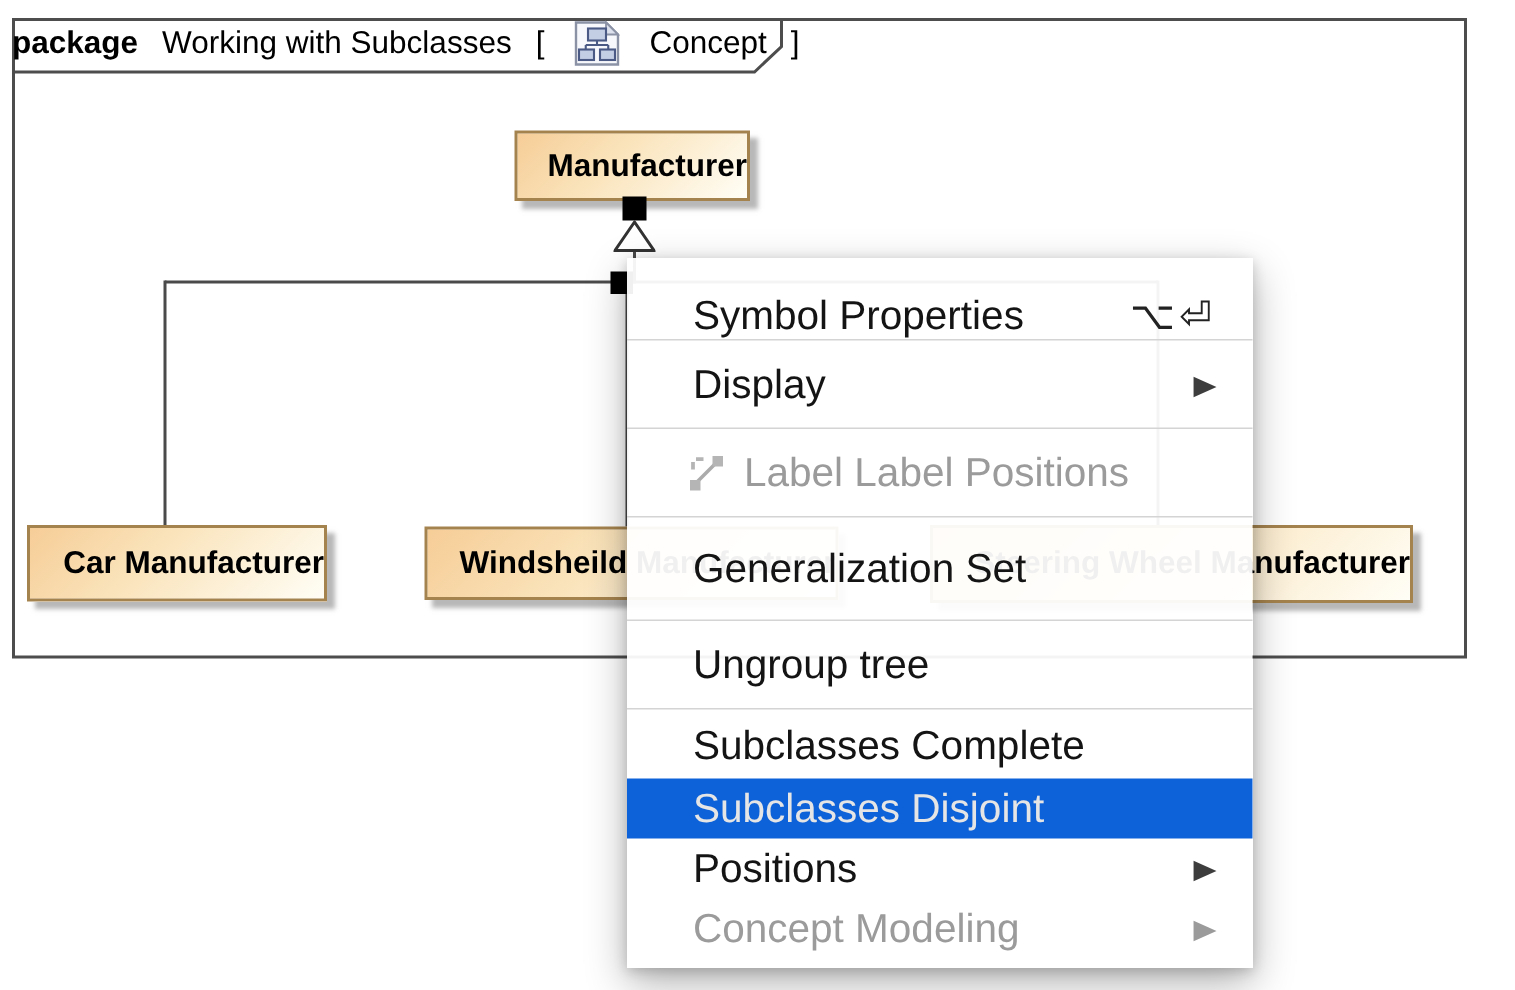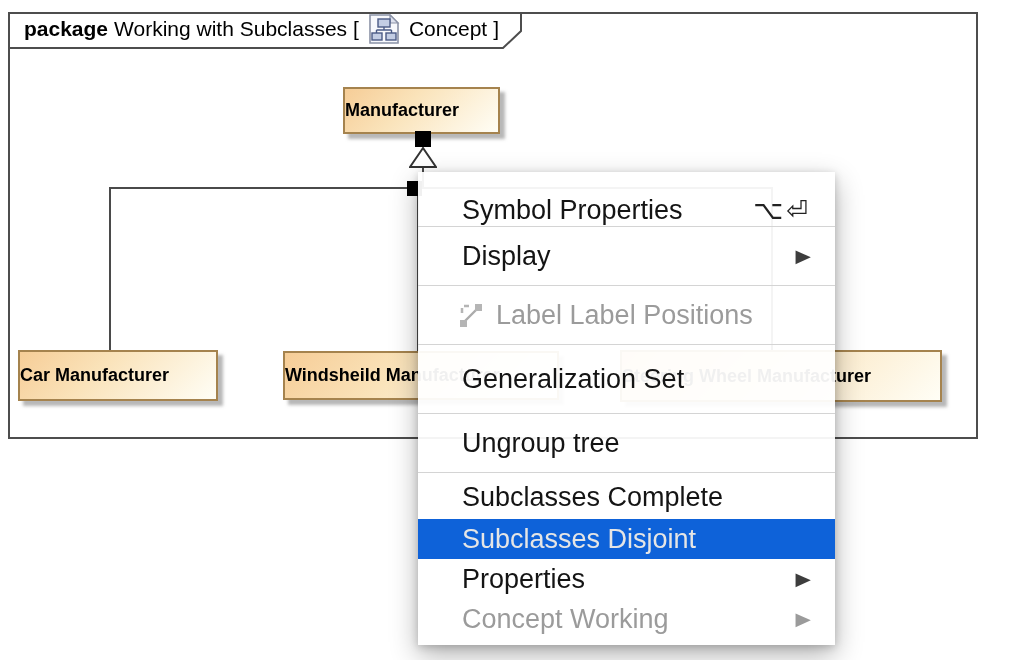--- a/index.html
+++ b/index.html
@@ -9,33 +9,33 @@
     font-family:"Liberation Sans","DejaVu Sans",sans-serif;
   }
   
   .frame{
     position:absolute;left:8px;top:12px;width:966px;height:423px;
     border:2px solid #4d4d4d;background:#ffffff;z-index:1;
   }
   .frame-tab{position:absolute;left:8px;top:12px;z-index:3;}
   .frame-tab-text{
     position:absolute;left:8px;top:12px;width:495px;height:34px;z-index:4;
-    display:flex;align-items:center;gap:6px;padding-left:16px;
+    display:flex;align-items:center;gap:16px;padding-left:0;
     font-size:21px;color:#000;white-space:nowrap;
   }
   .kw{font-weight:bold;}
   .diagram-icon{flex:0 0 auto;margin:0 2px;}
   
   .uml-class{
     position:absolute;z-index:2;
     border:2px solid #a5834e;
     background:linear-gradient(135deg,#f6cd97 0%,#fae3ba 40%,#fffef6 100%);
     box-shadow:5px 5px 3px rgba(125,125,125,0.55);
-    display:flex;align-items:center;justify-content:flex-start;
-    font-weight:bold;font-size:18px;color:#000;white-space:nowrap;overflow:hidden;
+    display:flex;align-items:center;justify-content:flex-end;
+    font-weight:bold;font-size:21px;color:#000;white-space:nowrap;overflow:hidden;
   }
   .cls-manufacturer{left:343px;top:87px;width:153px;height:43px;}
   .cls-car{left:18px;top:350px;width:196px;height:47px;}
   .cls-windsheild{left:283px;top:351px;width:272px;height:45px;}
   .cls-steering{left:620px;top:350px;width:318px;height:48px;}
   
   .tline{position:absolute;background:#4a4a4a;z-index:2;}
   .handle{position:absolute;background:#000;z-index:3;}
   .gen-arrow{position:absolute;left:409px;top:147px;z-index:3;}
   
@@ -146,22 +146,22 @@
 
   <div class="mi h44">
     <span class="lbl">Subclasses Complete</span>
   </div>
 
   <div class="mi h40 highlight">
     <span class="lbl">Subclasses Disjoint</span>
   </div>
 
   <div class="mi h40">
-    <span class="lbl">Properties</span>
+    <span class="lbl">Positions</span>
     <span class="arrow">▶</span>
   </div>
 
   <div class="mi h40 disabled">
-    <span class="lbl">Concept Working</span>
+    <span class="lbl">Concept Modeling</span>
     <span class="arrow">▶</span>
   </div>
 
 </div>
 
 </body></html>

